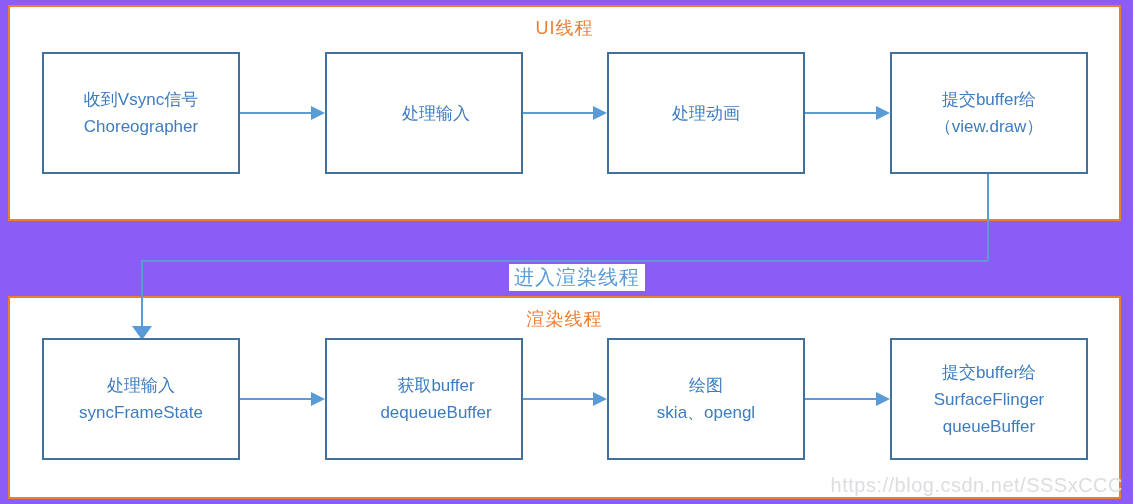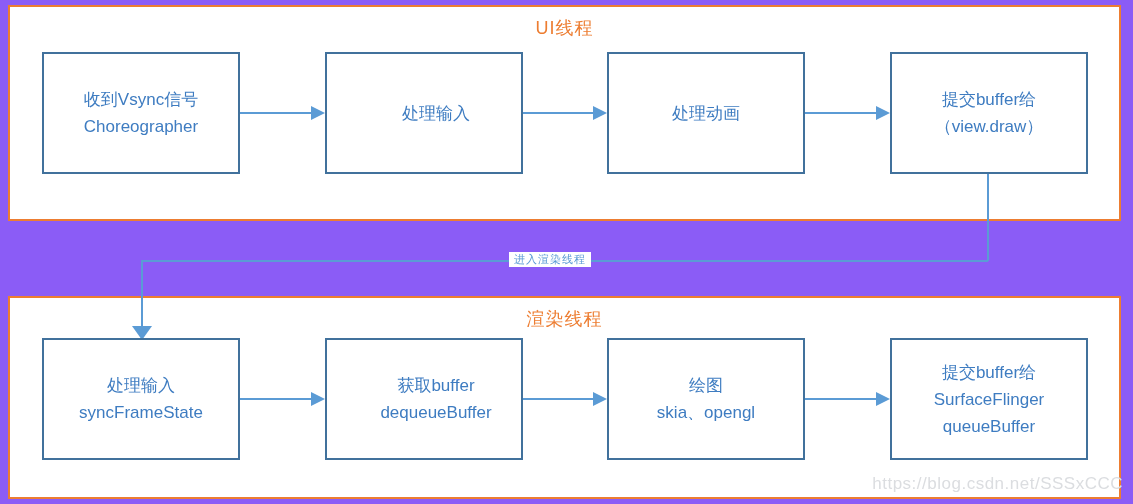--- a/index.html
+++ b/index.html
@@ -103,35 +103,35 @@
     z-index: 1;
   }
   #conn-seg-down1 { left: 987px; top: 174px; height: 87px; }
   #conn-seg-left  { left: 142px; top: 260px; width: 846px; }
   #conn-seg-down2 { left: 141px; top: 260px; height: 66px; }
   #conn-arrowhead { left: 132px; top: 326px; }
 
   .transition-label {
     position: absolute;
     left: 509px;
-    top: 252px;
+    top: 264px;
     background: #ffffff;
     padding: 0 5px;
     color: #5B9BD5;
-    font-size: 11px;
+    font-size: 20px;
     letter-spacing: 1px;
     z-index: 3;
   }
 
   .watermark {
     position: absolute;
     right: 10px;
     top: 474px;
     color: #DBDDE0;
-    font-size: 17px;
+    font-size: 20px;
     letter-spacing: 0.5px;
     z-index: 4;
   }
 </style>
 </head>
 <body>
 
 <div class="canvas">
 
   <div class="thread-container" id="ui-thread-container">

